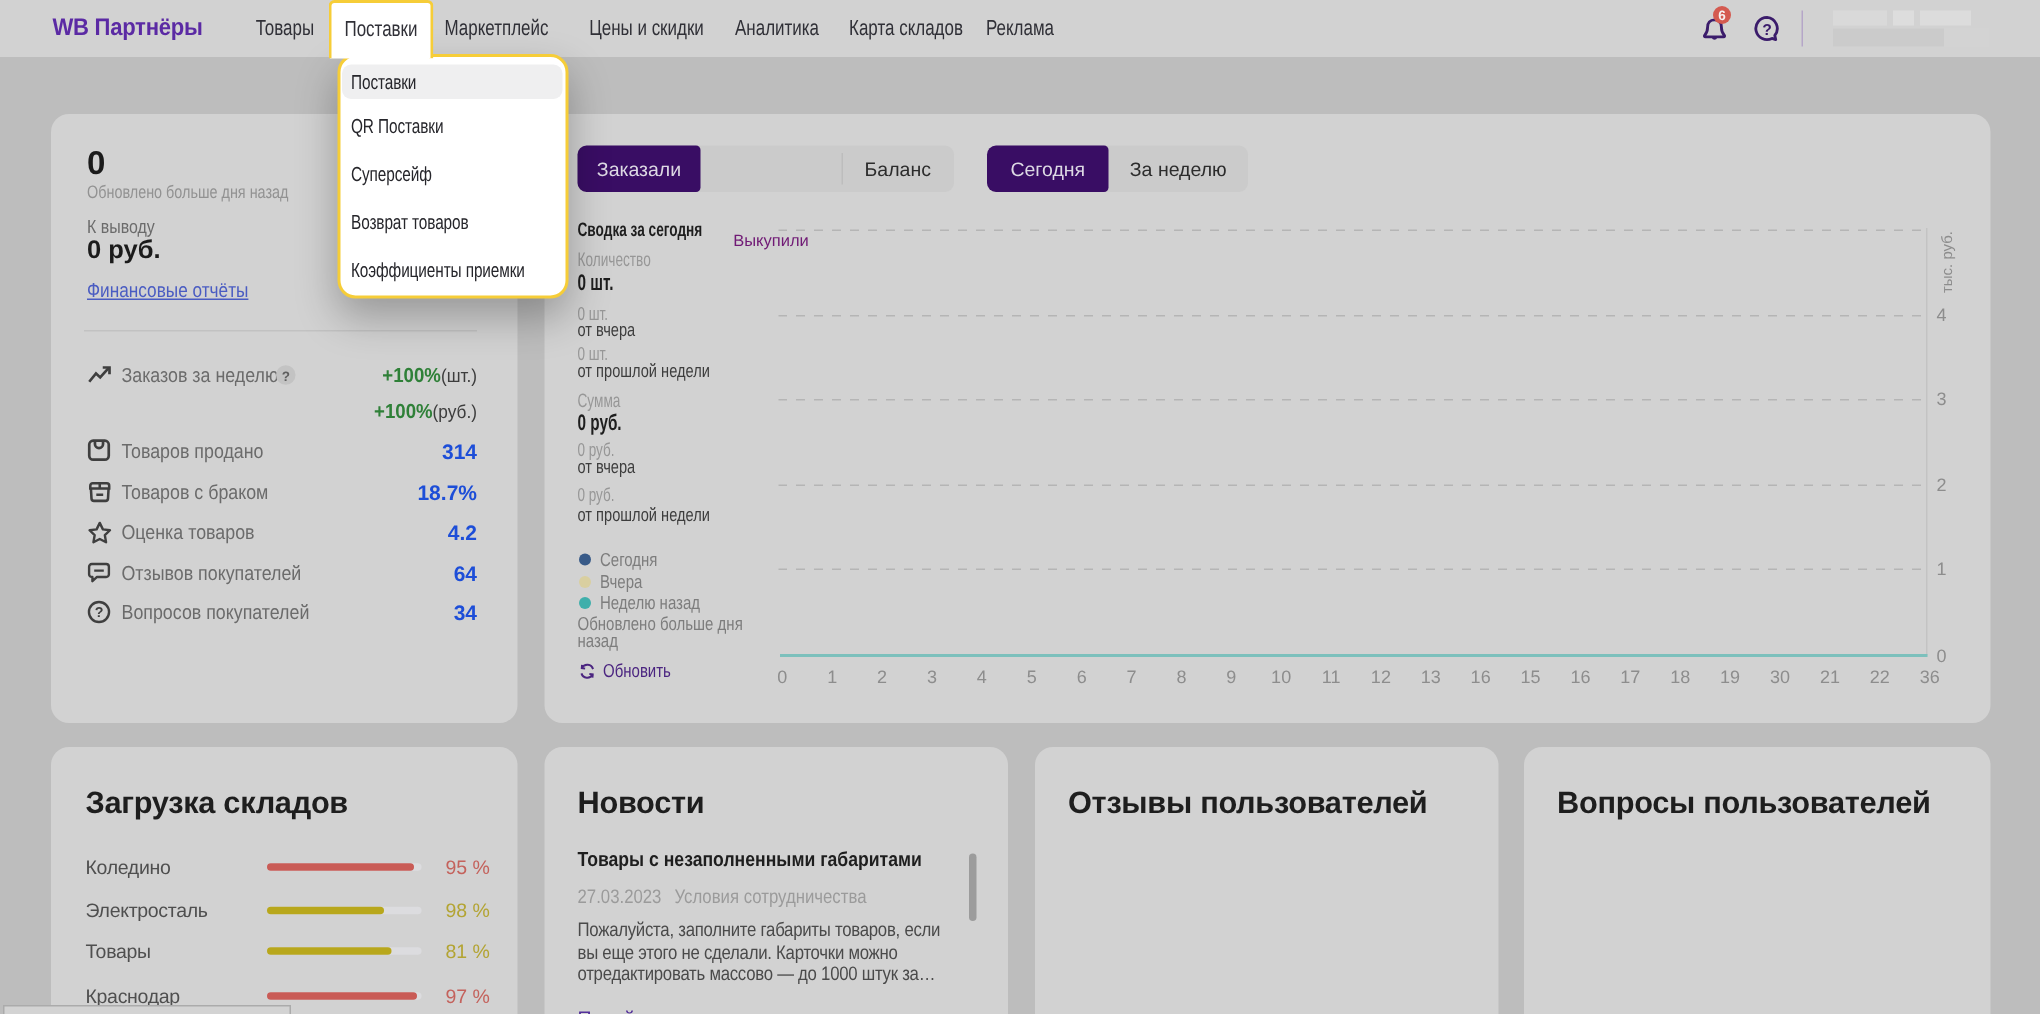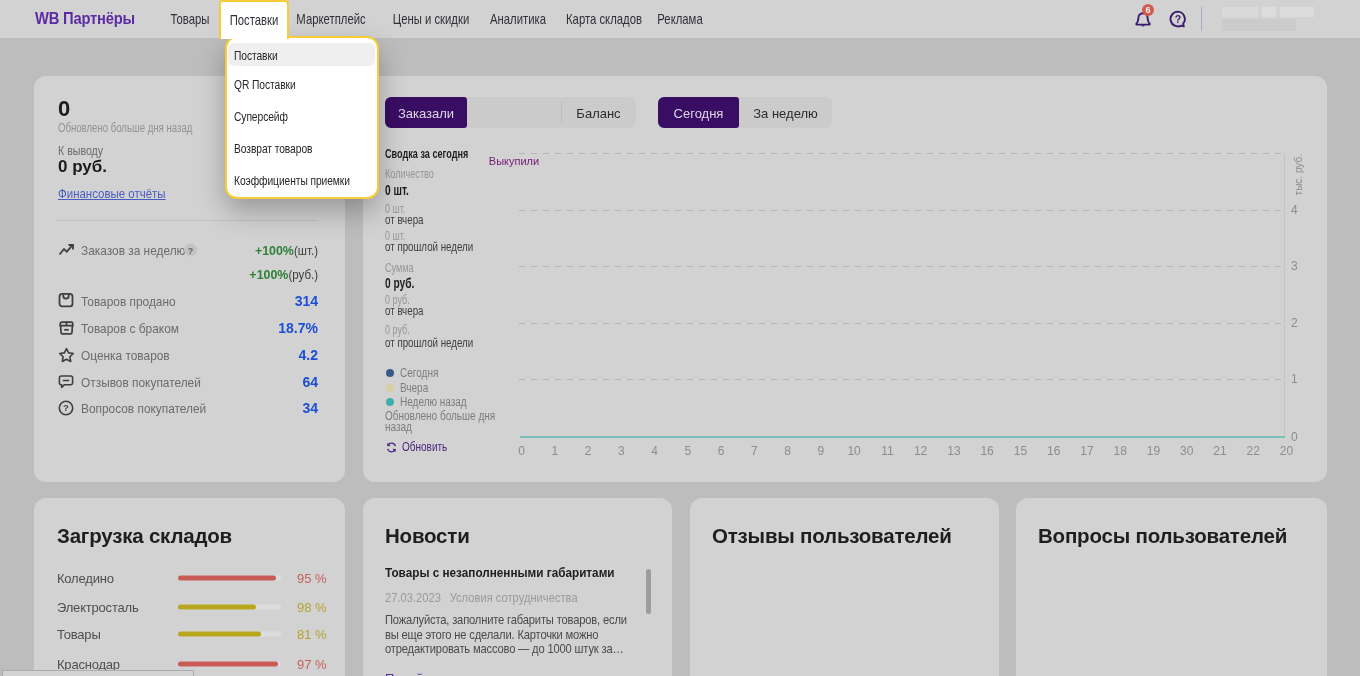--- a/index.html
+++ b/index.html
@@ -197,21 +197,21 @@
 <span class="xl" style="left:953.9px">13</span>
 <span class="xl" style="left:987.1px">16</span>
 <span class="xl" style="left:1020.4px">15</span>
 <span class="xl" style="left:1053.7px">16</span>
 <span class="xl" style="left:1086.9px">17</span>
 <span class="xl" style="left:1120.2px">18</span>
 <span class="xl" style="left:1153.4px">19</span>
 <span class="xl" style="left:1186.7px">30</span>
 <span class="xl" style="left:1220.0px">21</span>
 <span class="xl" style="left:1253.2px">22</span>
-<span class="xl" style="left:1286.5px">20</span>
+<span class="xl" style="left:1286.5px">36</span>
 <span class="yl" style="top:209.5px">4</span>
 <span class="yl" style="top:266px">3</span>
 <span class="yl" style="top:322.5px">2</span>
 <span class="yl" style="top:379px">1</span>
 <span class="yl" style="top:436.5px">0</span>
 <span class="abs" style="left:1293px;top:154px;font-size:10px;color:#8d8d8d;writing-mode:vertical-rl;transform:rotate(180deg);">тыс. руб.</span>
 
 <div class="card" style="left:34px;top:498px;width:311px;height:220px;"></div>
 <div class="card" style="left:363px;top:498px;width:309px;height:220px;"></div>
 <div class="card" style="left:690px;top:498px;width:309px;height:220px;"></div>

